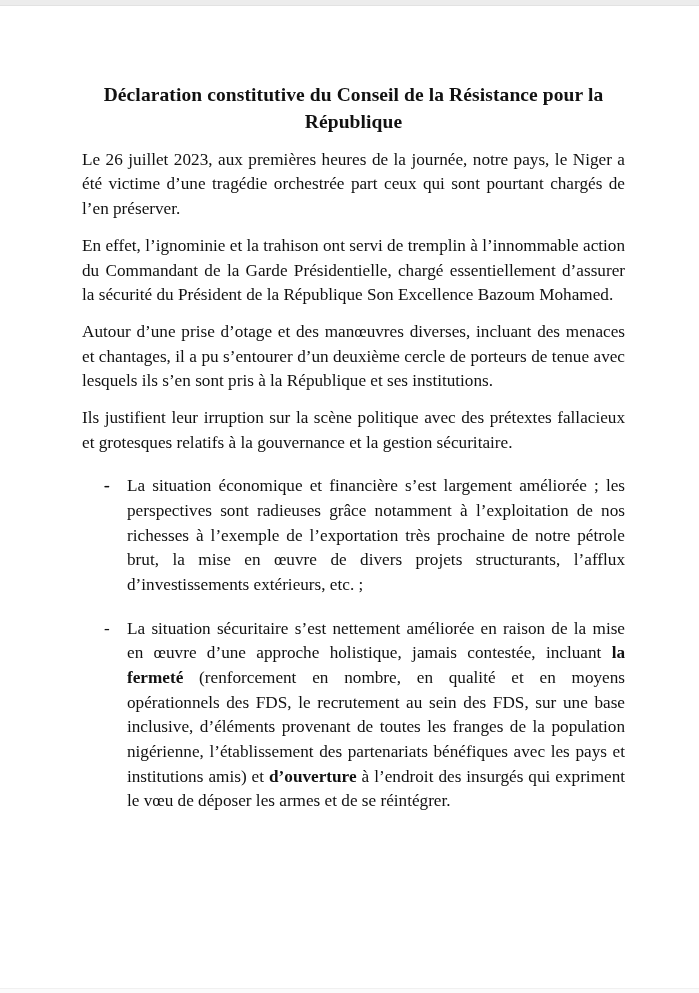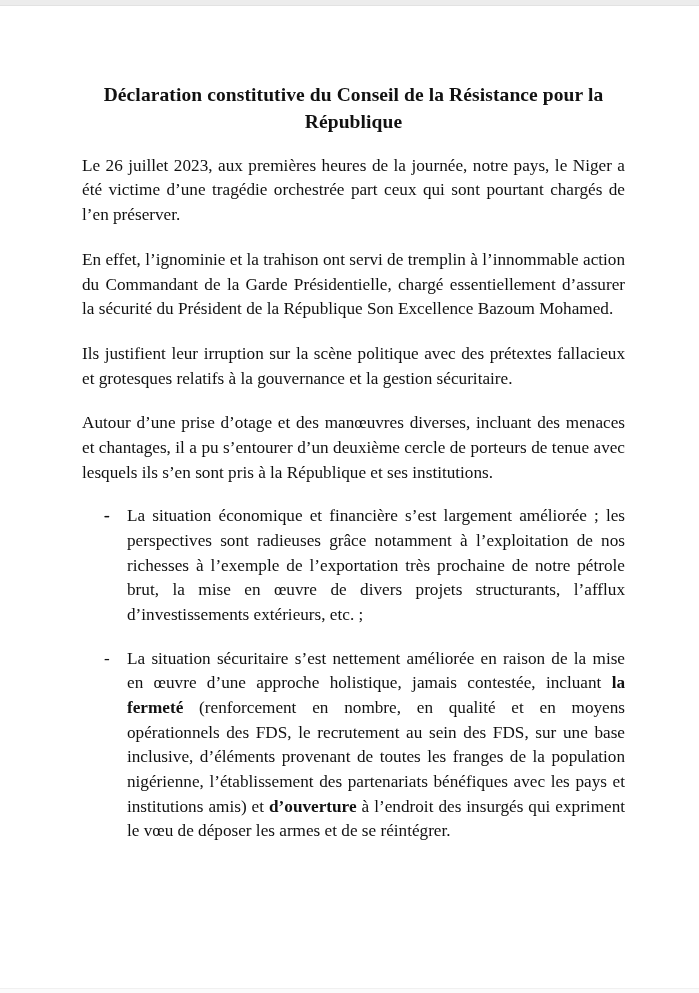--- a/index.html
+++ b/index.html
@@ -69,25 +69,25 @@
     font-size: 17.2px;
     line-height: 1.435;
     text-align: justify;
     text-justify: inter-word;
     margin: 0;
     padding: 0;
     hyphens: none;
   }
 
   .para-gap {
-    margin-top: 20px;
+    margin-top: 12px;
   }
 
   .title-gap {
-    margin-top: 18px;
+    margin-top: 12px;
   }
 
   .bullet-list {
     margin: 0;
     padding: 0;
     list-style: none;
   }
 
   .bullet-item {
     position: relative;
@@ -123,23 +123,23 @@
   <div class="scan-top-band"></div>
 
   <div class="doc-body">
 
     <h1 class="doc-title">Déclaration constitutive du Conseil de la Résistance pour la République</h1>
 
     <p class="para title-gap">Le 26 juillet 2023, aux premières heures de la journée, notre pays, le Niger a été victime d’une tragédie orchestrée part ceux qui sont pourtant chargés de l’en préserver.</p>
 
     <p class="para para-gap">En effet, l’ignominie et la trahison ont servi de tremplin à l’innommable action du Commandant de la Garde Présidentielle, chargé essentiellement d’assurer la sécurité du Président de la République Son Excellence Bazoum Mohamed.</p>
 
+    <p class="para para-gap">Autour d’une prise d’otage et des manœuvres diverses, incluant des menaces et chantages, il a pu s’entourer d’un deuxième cercle de porteurs de tenue avec lesquels ils s’en sont pris à la République et ses institutions.</p>
+
     <p class="para para-gap">Ils justifient leur irruption sur la scène politique avec des prétextes fallacieux et grotesques relatifs à la gouvernance et la gestion sécuritaire.</p>
-
-    <p class="para para-gap">Autour d’une prise d’otage et des manœuvres diverses, incluant des menaces et chantages, il a pu s’entourer d’un deuxième cercle de porteurs de tenue avec lesquels ils s’en sont pris à la République et ses institutions.</p>
 
 
     <ul class="bullet-list">
 
       <li class="bullet-item">
         <span class="bullet-dash">-</span>
       </li>
 
       <li class="bullet-item">
         <span class="bullet-dash">-</span>

